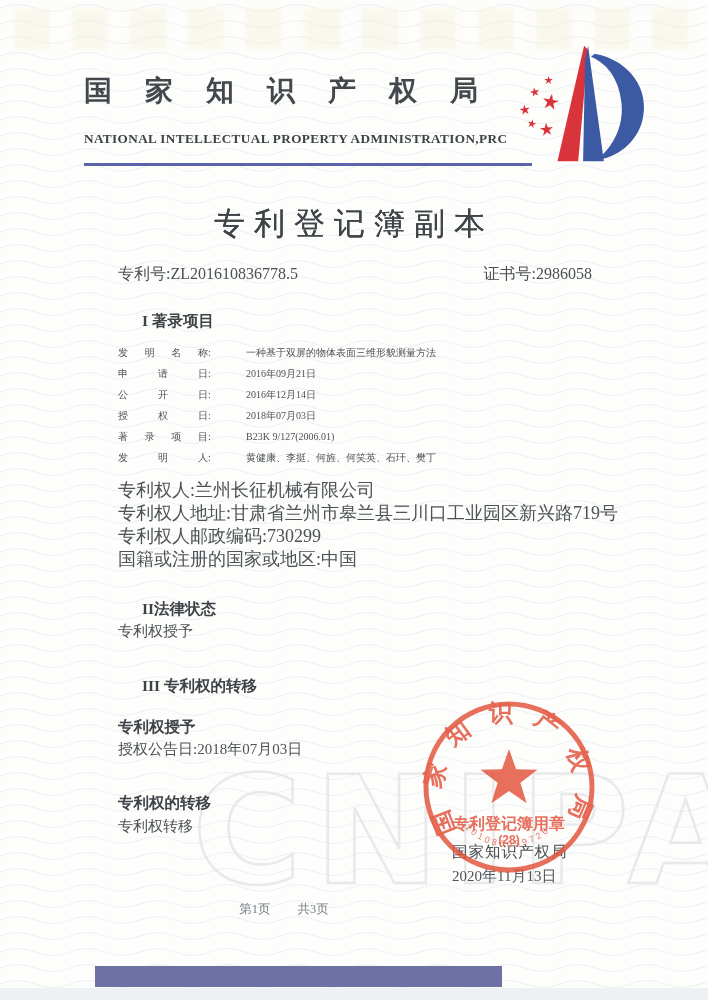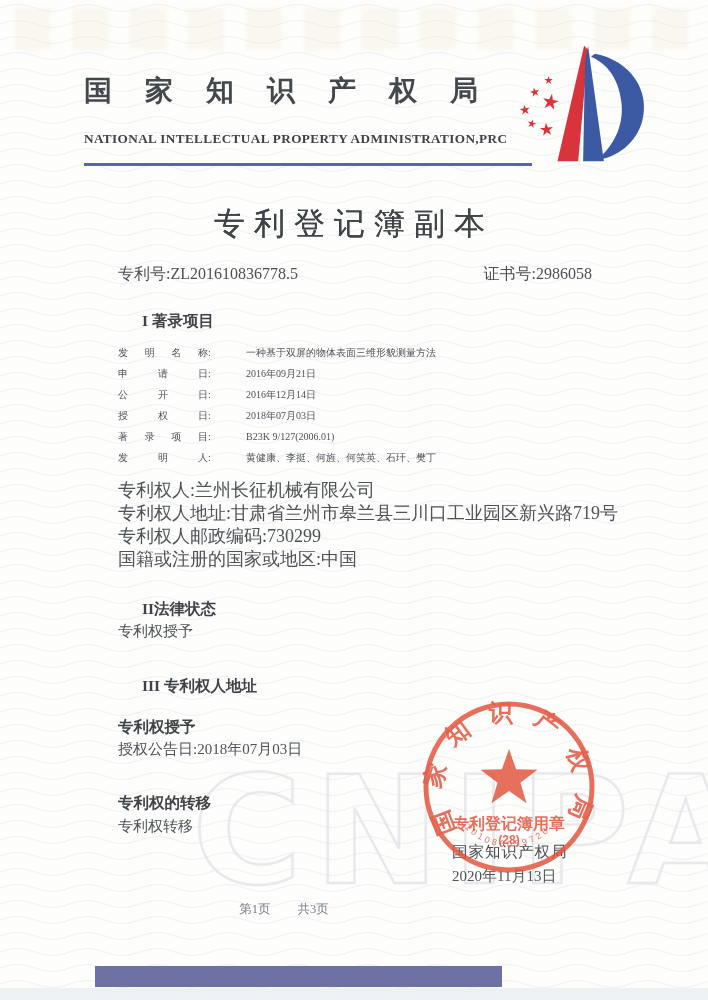--- a/index.html
+++ b/index.html
@@ -156,21 +156,21 @@
   <div class="patentee">
     <div>专利权人:兰州长征机械有限公司</div>
     <div>专利权人地址:甘肃省兰州市皋兰县三川口工业园区新兴路719号</div>
     <div>专利权人邮政编码:730299</div>
     <div>国籍或注册的国家或地区:中国</div>
   </div>
 
   <div class="sec-heading h2">II法律状态</div>
   <div class="plain t-status">专利权授予</div>
 
-  <div class="sec-heading h3">III 专利权人地址</div>
+  <div class="sec-heading h3">III 专利权的转移</div>
   <div class="sub-title t-grant">专利权授予</div>
   <div class="plain l-grant">授权公告日:2018年07月03日</div>
   <div class="sub-title t-transfer">专利权的转移</div>
   <div class="plain l-transfer">专利权转移</div>
 
   <div class="issuer-agency">国家知识产权局</div>
   <div class="issuer-date">2020年11月13日</div>
 
   <div class="footer">
     <span>第1页</span>

